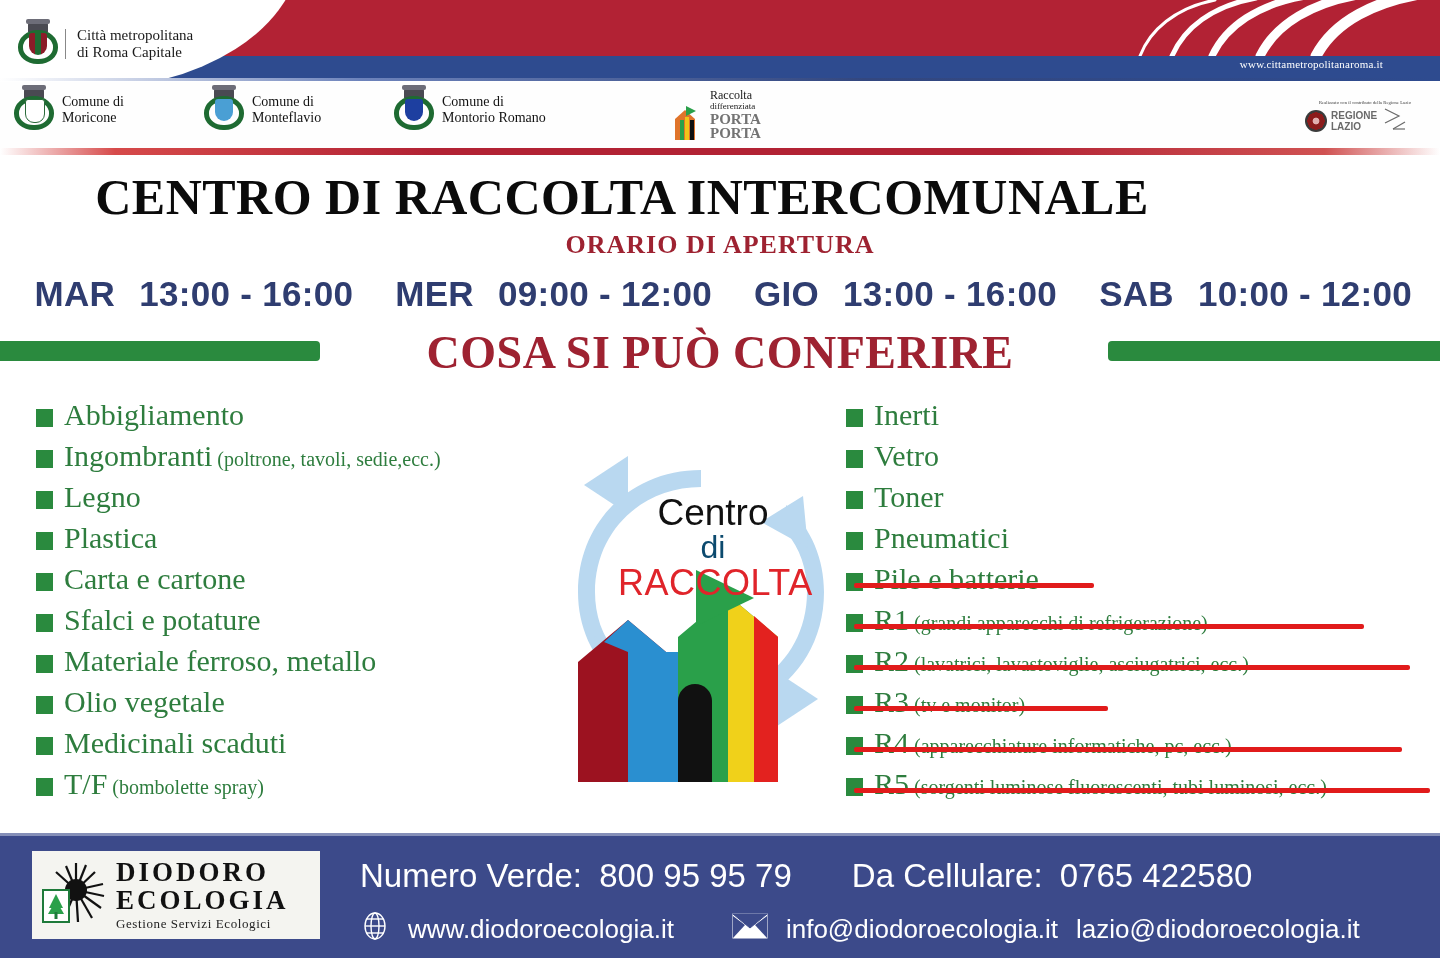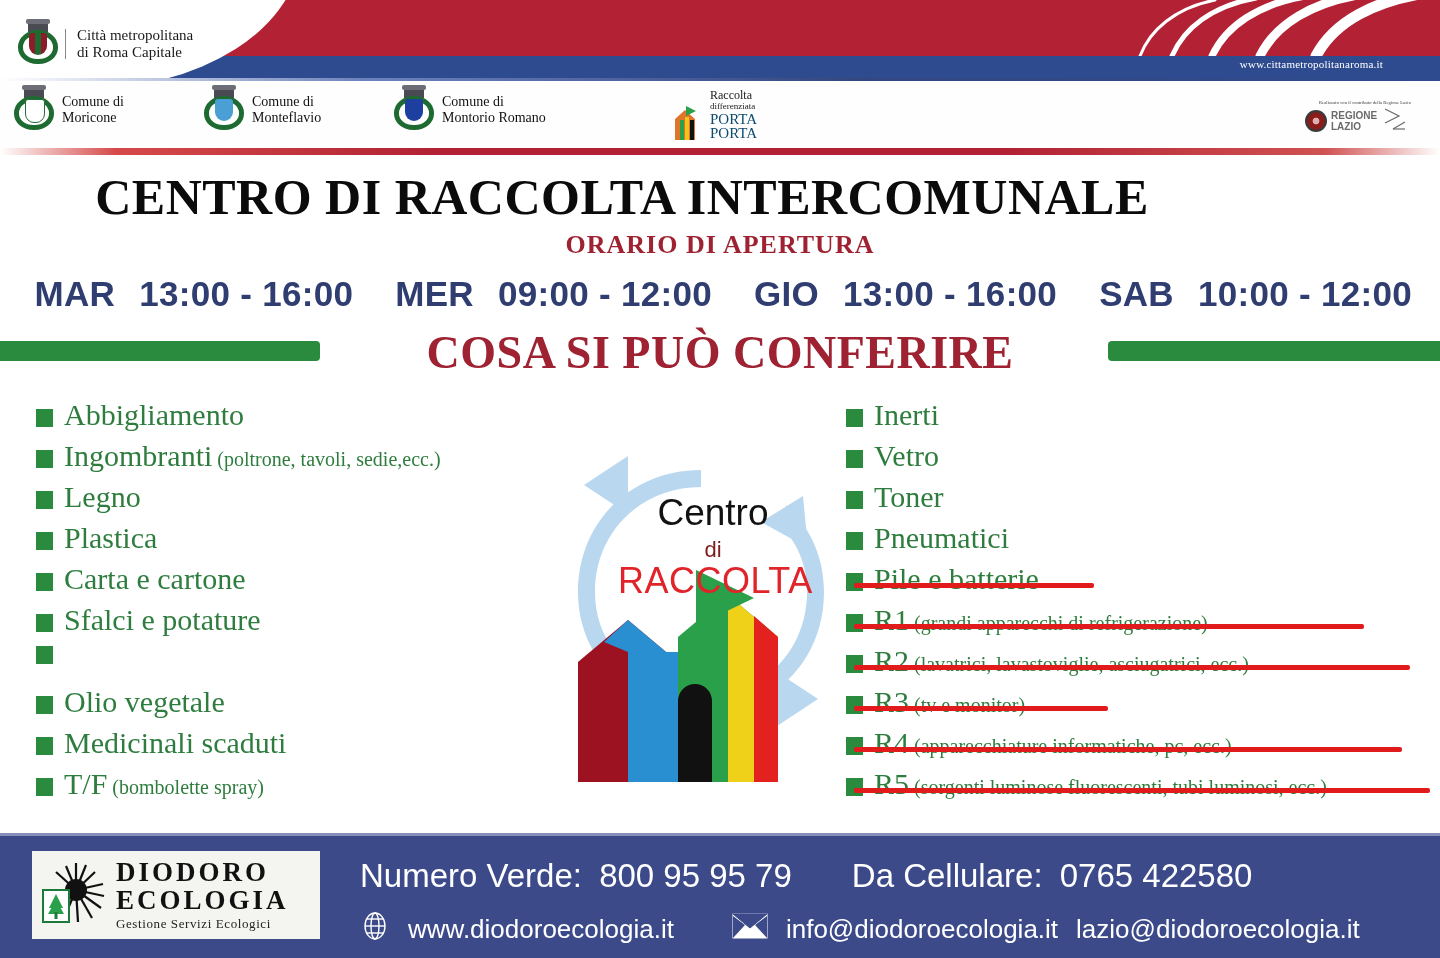--- a/index.html
+++ b/index.html
@@ -50,21 +50,21 @@
   .crest .crown{position:absolute;left:10px;top:0px;width:20px;height:10px;background:#4a4a52;
      border-radius:3px 3px 0 0;}
   .crest .crown:after{content:"";position:absolute;left:-2px;top:-3px;width:24px;height:5px;
      background:#6d6d78;border-radius:2px;}
 
   .pap-logo{position:absolute;left:672px;top:90px;width:110px;height:52px;}
   .pap-house{position:absolute;left:0;top:14px;width:36px;height:36px;}
   .pap-txt{position:absolute;left:38px;top:0px;line-height:11px;}
   .pap-txt .r1{font-size:12px;color:#1a1a1a;font-family:"Liberation Serif",serif;}
   .pap-txt .r2{font-size:9px;color:#1a1a1a;}
-  .pap-txt .r3{font-size:15px;font-weight:normal;color:#0c4a6e;letter-spacing:0px;line-height:14px;}
+  .pap-txt .r3{font-size:15px;font-weight:bold;color:#737373;letter-spacing:0px;line-height:14px;}
 
   .rl-logo{position:absolute;left:1305px;top:100px;width:118px;height:44px;}
   .rl-caption{font-size:4.5px;color:#333;letter-spacing:.1px;white-space:nowrap;margin-left:14px;}
   .rl-body{display:flex;align-items:center;gap:4px;margin-top:2px;}
   .rl-seal{width:22px;height:22px;border-radius:50%;background:radial-gradient(circle at 50% 50%,#e0b0b0 0 22%,#8b1c1c 23% 55%,#3a3a3a 56% 100%);}
   .rl-words{font-family:"Liberation Sans",sans-serif;line-height:11px;}
   .rl-words span{display:block;font-size:10px;font-weight:bold;color:#6a6a6a;}
   .rl-chev{margin-left:2px;}
 
   
@@ -93,21 +93,21 @@
   .itxt .small{font-size:20px;}
   .item.struck .strike{
     position:absolute;left:8px;top:21px;height:5px;background:#e11b1b;border-radius:2px;
   }
 
   
   .cdr{position:absolute;left:556px;top:452px;width:290px;height:360px;}
   .cdr-txt{position:absolute;left:62px;top:42px;width:190px;text-align:center;
     font-family:"Liberation Sans",sans-serif;line-height:1.0;}
   .cdr-txt .t1{font-size:37px;color:#111;display:block;}
-  .cdr-txt .t2{font-size:22px;color:#7f1d1d;display:block;margin-top:8px;}
+  .cdr-txt .t2{font-size:32px;color:#0c4a6e;display:block;margin-top:0;}
   .cdr-txt .t3{font-size:36px;color:#e0242a;display:block;margin-top:2px;letter-spacing:.5px;}
 
   
   .footer{position:absolute;left:0;top:833px;width:1440px;height:125px;background:#3c4a8a;}
   .footer-sheen{position:absolute;left:0;top:0;width:1440px;height:3px;background:#cdd3e6;opacity:.5;}
   .diodoro{position:absolute;left:32px;top:18px;width:288px;height:88px;background:#f4f4f0;
      display:flex;align-items:center;gap:10px;padding:0 10px;box-sizing:border-box;}
   .dd-txt{line-height:1.02;}
   .dd-txt .d1,.dd-txt .d2{font-family:"Liberation Serif",serif;font-weight:bold;font-size:27px;
      letter-spacing:3px;color:#111;display:block;}
@@ -270,20 +270,21 @@
       <div class="item">
         <span class="bullet"></span>
         <span class="itxt">Carta e cartone</span>
       </div>
       <div class="item">
         <span class="bullet"></span>
         <span class="itxt">Sfalci e potature</span>
       </div>
       <div class="item">
         <span class="bullet"></span>
+        <span class="itxt">Materiale ferroso, metallo</span>
       </div>
       <div class="item">
         <span class="bullet"></span>
         <span class="itxt">Olio vegetale</span>
       </div>
       <div class="item">
         <span class="bullet"></span>
         <span class="itxt">Medicinali scaduti</span>
       </div>
       <div class="item">

